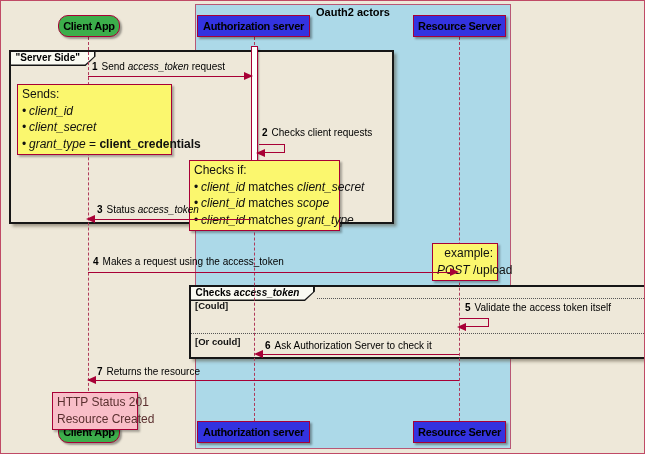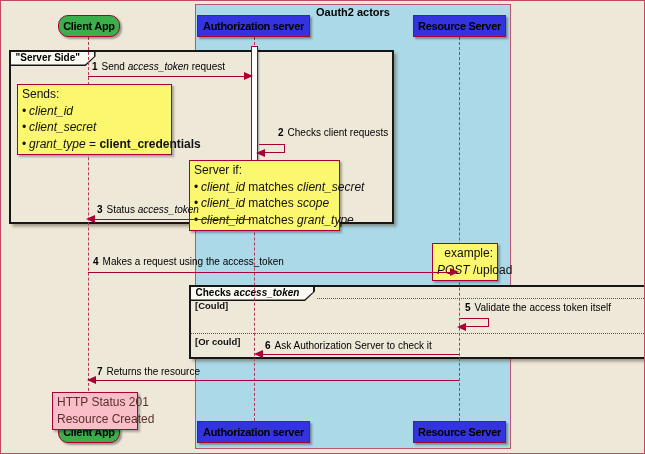--- a/index.html
+++ b/index.html
@@ -92,34 +92,34 @@
     </div>
   <div class="part blue" style="left:412px;top:420px;width:93px;height:22px;">
       <span style="color:#000">Resource Server</span>
     </div>
 
   <div class="mtext" style="left:91px;top:60px;">
     <span class="mnum">1</span><span>Send </span><span class="it">access_token</span><span> request</span>
   </div>
   <div class="arrow right" style="left:87px;top:75px;width:163px;"></div>
 
-  <div class="mtext" style="left:277px;top:126px;">
+  <div class="mtext" style="left:261px;top:126px;">
     <span class="mnum">2</span><span>Checks client requests</span>
   </div>
   <div class="selfloop" style="left:258px;top:143px;width:26px;height:9px;"></div>
 
   <div class="note" style="left:16px;top:83px;width:145px;">
     <div>Sends:</div>
     <div class="bullet it">client_id</div>
     <div class="bullet it">client_secret</div>
     <div class="bullet"><span class="it">grant_type</span><span> = </span><span class="b">client_credentials</span></div>
   </div>
 
   <div class="note" style="left:188px;top:159px;width:141px;">
-    <div>Server if:</div>
+    <div>Checks if:</div>
     <div class="bullet"><span class="it">client_id</span><span> matches </span><span class="it">client_secret</span></div>
     <div class="bullet"><span class="it">client_id</span><span> matches </span><span class="it">scope</span></div>
     <div class="bullet"><span class="it">client_id</span><span> matches </span><span class="it">grant_type</span></div>
   </div>
 
   <div class="mtext" style="left:96px;top:203px;">
     <span class="mnum">3</span><span>Status </span><span class="it">access_token</span><span></span>
   </div>
   <div class="arrow left" style="left:87px;top:218px;width:163px;"></div>
 

